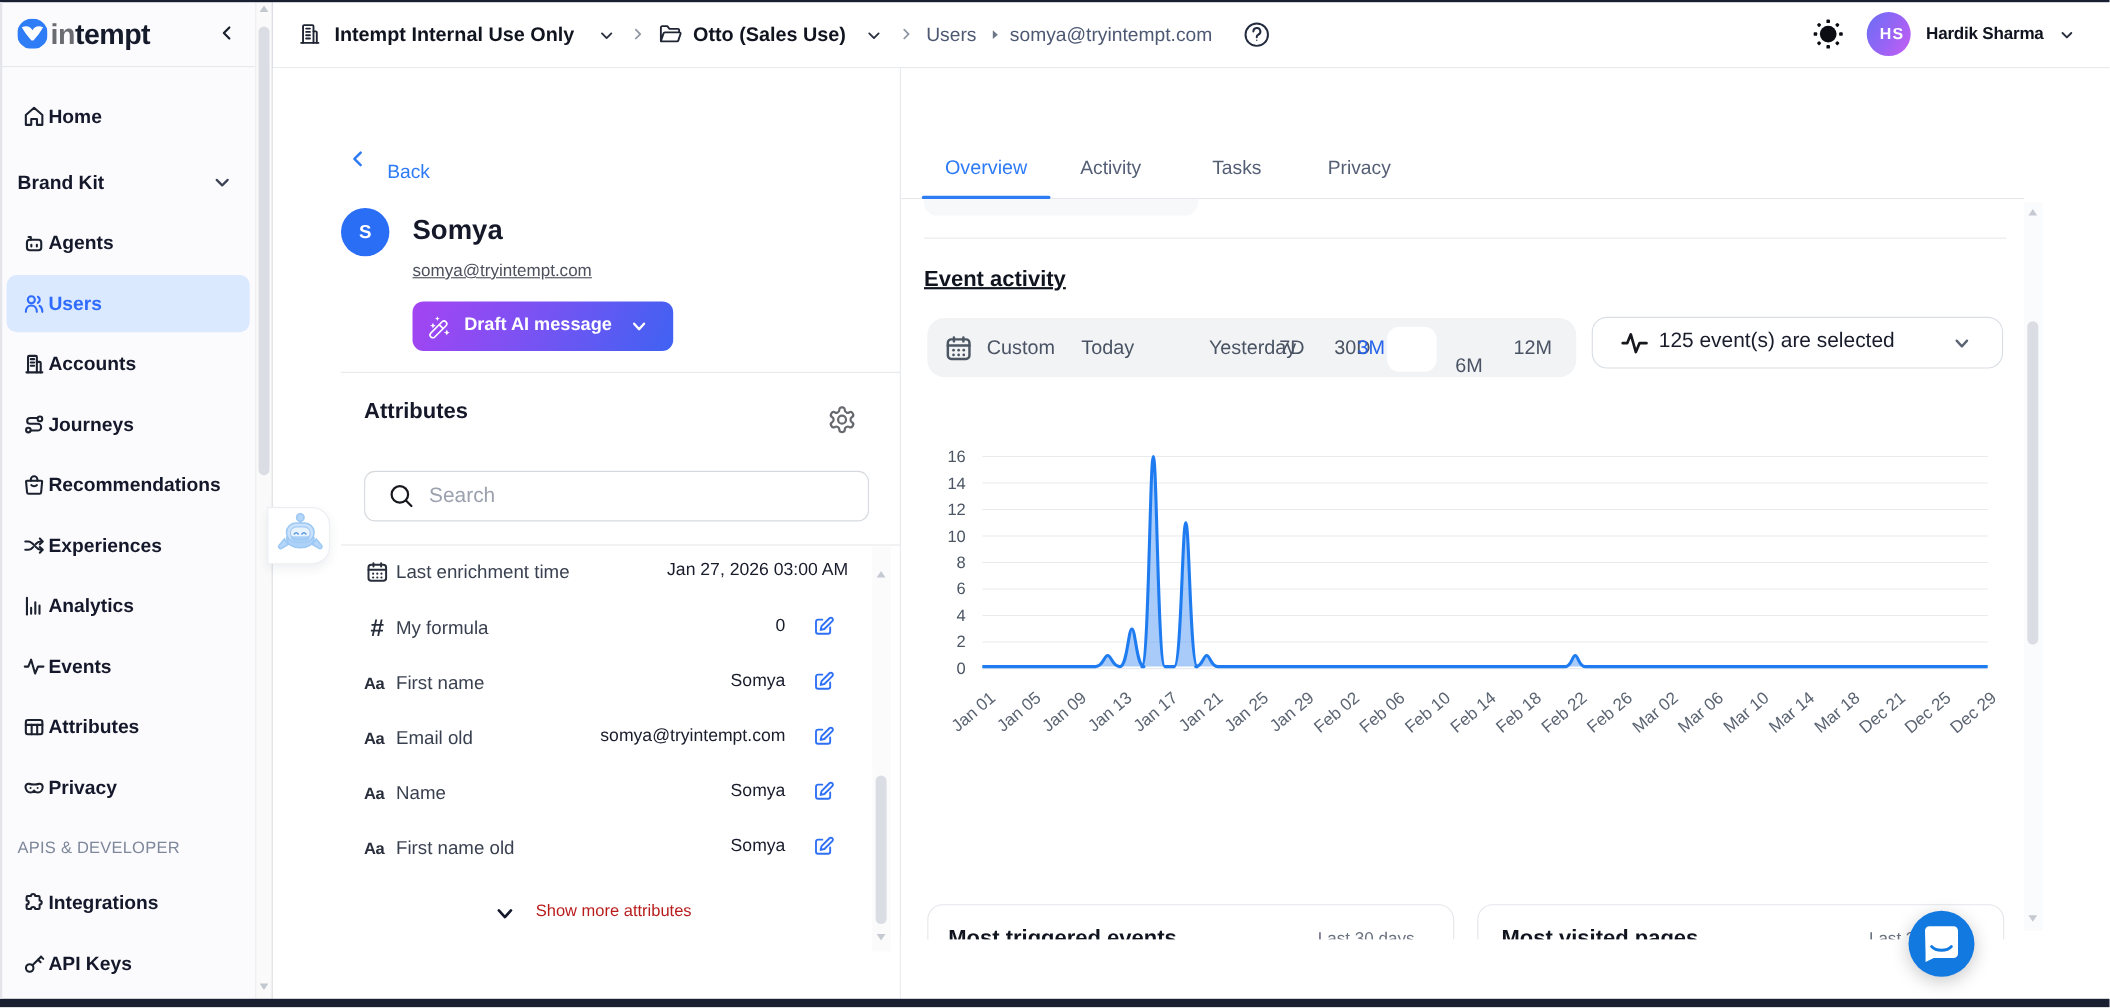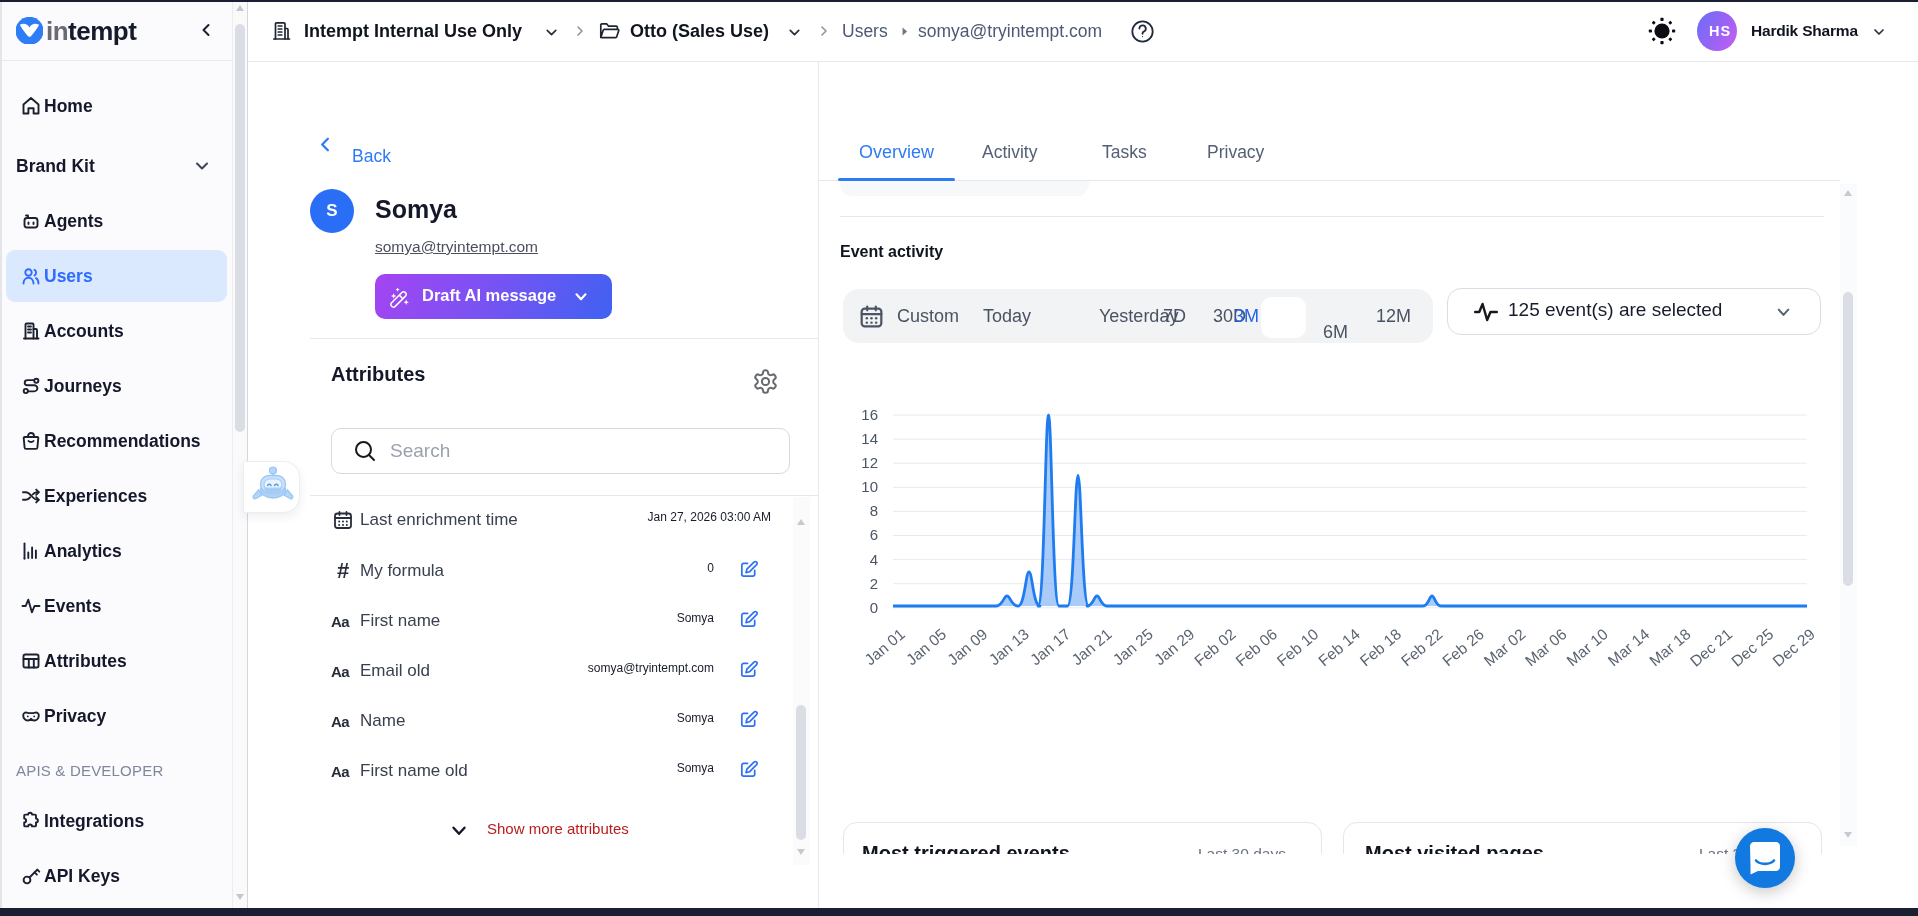--- a/index.html
+++ b/index.html
@@ -29,21 +29,21 @@
 #topbar { left:247px; top:0; width:1671px; height:62px; background:#fff; border-bottom:1px solid #e7e8ec; }
 .crumb-bold { font-size:18px; font-weight:700; color:#10141f; }
 .crumb-gray { font-size:17.5px; color:#4d5973; }
 
 
 #leftcol { left:248px; top:62px; width:571px; height:846px; background:#fff; border-right:1px solid #e7e8ec; }
 
 
 .tab { position:absolute; font-size:17.5px; color:#545e74; }
 .attr-label { font-size:17px; color:#39404f; }
-.attr-value { font-size:12px; font-weight:500; color:#181c2b; text-align:right; }
+.attr-value { font-size:16px; font-weight:500; color:#181c2b; text-align:right; }
 .attr-aa { font-size:15px; font-weight:700; color:#272d3a; letter-spacing:-0.5px; }
 .edit-ic { width:21px; height:21px; fill:none; stroke:#2e70f5; stroke-width:1.8; stroke-linecap:round; stroke-linejoin:round; }
 .seg { position:absolute; font-size:18px; color:#4a5363; }
 .xlab { font-size:15.5px; fill:#5b6472; }
 .ylab { font-size:15px; fill:#4b5563; }
 
 
 #rightscroll { left:1840px; top:184px; width:17px; height:662px; background:#fafbfc; }
 #attrscroll { left:793px; top:497px; width:17px; height:368px; background:#fbfbfc; }
 
@@ -363,21 +363,21 @@
   <div id="rightcontent">
     <div class="abs" style="left:859px;top:142px;font-size:18px;color:#2e7bf6;">Overview</div>
     <div class="abs tab" style="left:982px;top:142px">Activity</div>
     <div class="abs tab" style="left:1102px;top:142px">Tasks</div>
     <div class="abs tab" style="left:1207px;top:142px">Privacy</div>
     <div class="abs" style="left:819px;top:180px;width:1021px;height:1px;background:#e7e8ec;"></div>
     <div class="abs" style="left:838px;top:178px;width:117px;height:3px;background:#2e7bf6;border-radius:2px;"></div>
     <div class="abs" style="left:840px;top:181px;width:249px;height:15px;background:#f7f8fa;border-radius:0 0 12px 12px;"></div>
     <div class="abs" style="left:840px;top:216px;width:984px;height:1px;background:#e7e8ec;"></div>
 
-    <div class="abs" style="left:840px;top:243px;font-size:16px;font-weight:700;color:#10141f;">Event activity</div>
+    <div class="abs" style="left:840px;top:243px;font-size:20px;font-weight:700;color:#10141f;text-decoration:underline;">Event activity</div>
 
     <div class="abs" style="left:843px;top:289px;width:590px;height:54px;background:#f1f3f5;border-radius:16px;"></div>
     <svg class="abs" style="left:858px;top:303px" width="27" height="27" viewBox="0 0 22 22" fill="none" stroke="#4b5563" stroke-width="1.8" stroke-linecap="round" stroke-linejoin="round">
         <rect x="3" y="4.5" width="16" height="14.5" rx="2.5"></rect>
         <path d="M3 9 h16"></path>
         <path d="M7.5 3 v3 M14.5 3 v3"></path>
         <g fill="#4b5563" stroke="none">
           <circle cx="7.2" cy="12.5" r="1"></circle>
           <circle cx="11" cy="12.5" r="1"></circle>
           <circle cx="14.8" cy="12.5" r="1"></circle>

